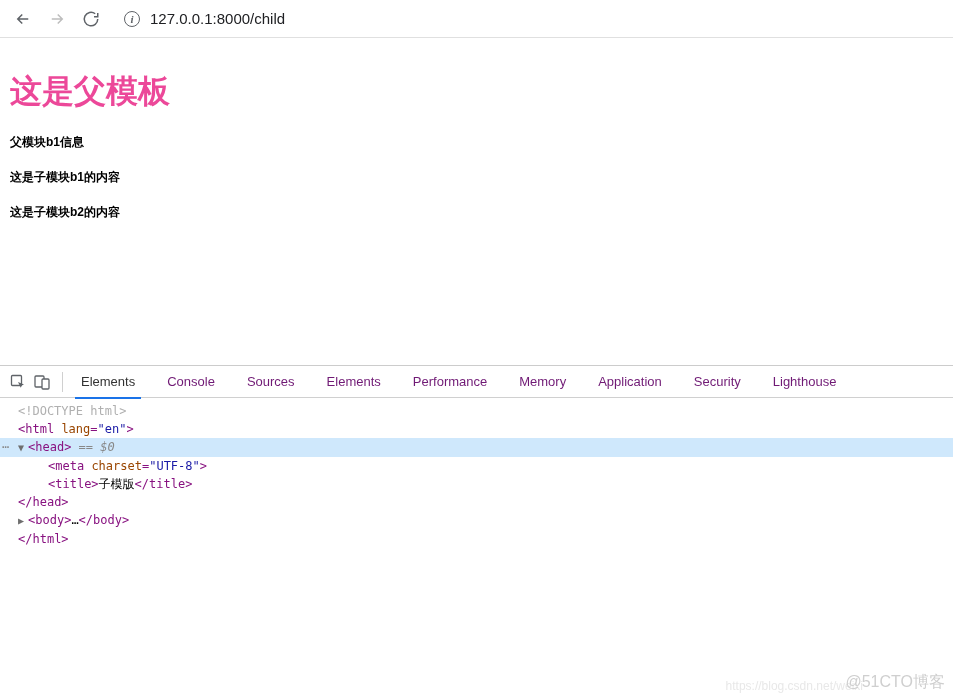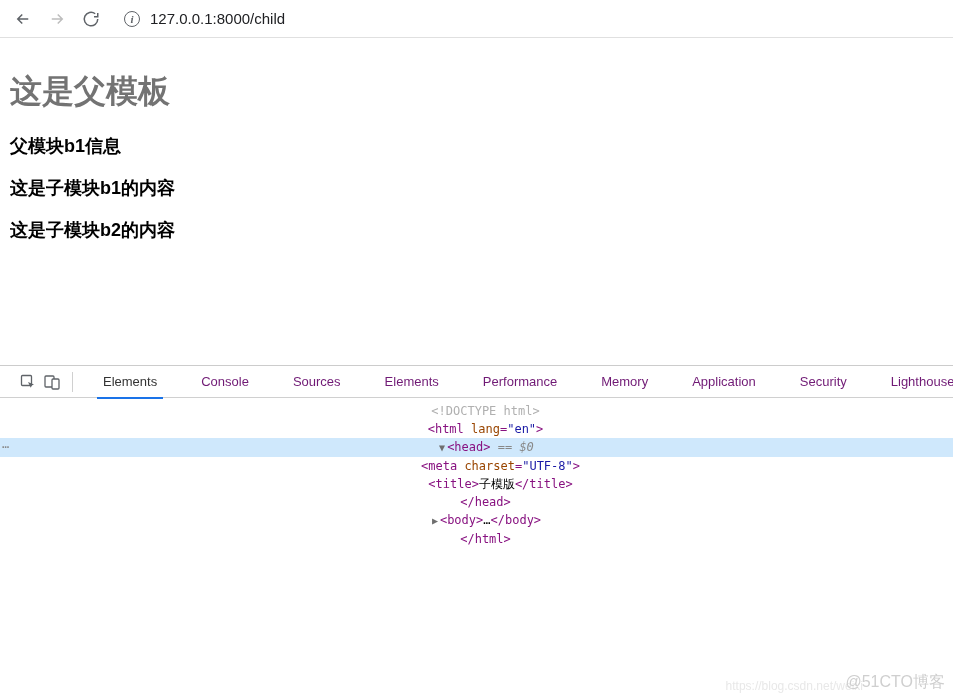--- a/index.html
+++ b/index.html
@@ -69,45 +69,45 @@
       color: #5f6368;
       font-weight: bold;
     }
     .page-content {
       padding: 14px 10px;
     }
     .page-content h1 {
       font-size: 32px;
       font-weight: bold;
       margin: 18px 0 20px 0;
-      color: #737373;
+      color: #ec4899;
     }
     .page-content h2 {
-      font-size: 18px;
+      font-size: 12px;
       font-weight: bold;
       margin: 18px 0 18px 0;
       color: #000;
     }
     .devtools {
       position: absolute;
       left: 0;
       right: 0;
       top: 365px;
       bottom: 0;
       border-top: 1px solid #ccc;
       background: #fff;
       font-family: "Segoe UI", Arial, sans-serif;
     }
     .devtools-tabs {
       display: flex;
       align-items: center;
       height: 32px;
       border-bottom: 1px solid #d0d0d0;
-      padding: 0 20px;
-      gap: 16px;
+      padding: 0 10px;
+      gap: 4px;
     }
     .devtools-icons {
       display: flex;
       align-items: center;
       gap: 8px;
       padding-right: 12px;
       border-right: 1px solid #d0d0d0;
       height: 20px;
     }
     .dt-icon {
@@ -143,21 +143,20 @@
     }
     .devtools-body {
       font-family: Consolas, Menlo, monospace;
       font-size: 12px;
       line-height: 18px;
       padding: 4px 0;
     }
     .code-line {
       padding: 0 0 0 18px;
       white-space: pre;
-      text-align: center;
     }
     .code-line.indent1 { }
     .code-line.indent2 { padding-left: 48px; }
     .code-line.highlighted {
       background: #cfe8fc;
     }
     .toggle-arrow {
       display: inline-block;
       width: 10px;
       color: #6e6e6e;

